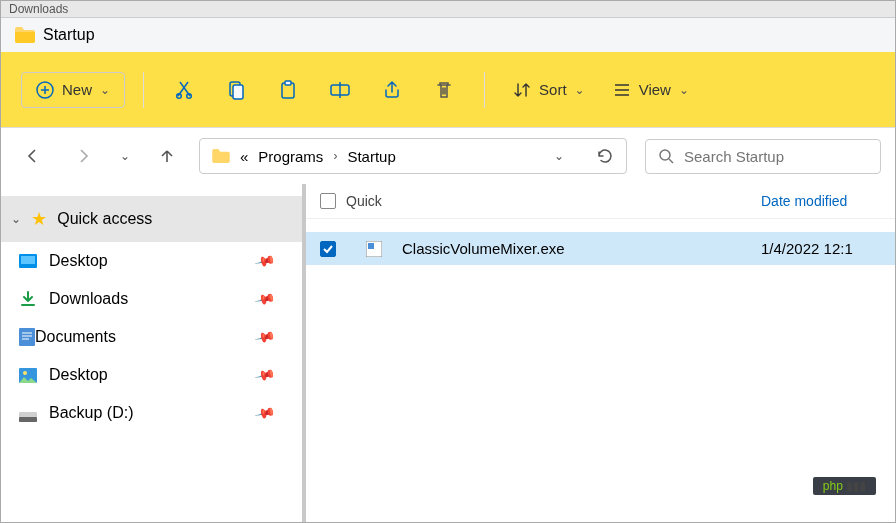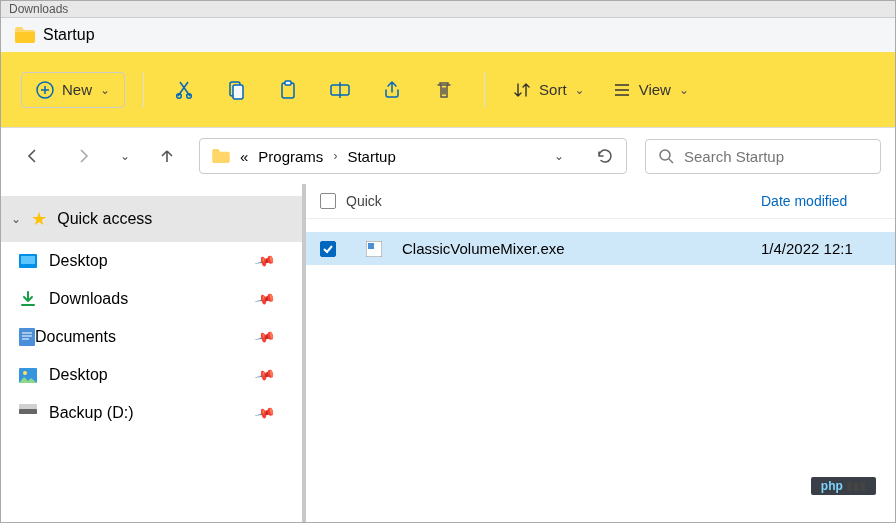--- a/index.html
+++ b/index.html
@@ -25,21 +25,21 @@
     .pin { color: #888; font-size: 14px; transform: rotate(30deg); }
     .filepane { flex: 1; display: flex; flex-direction: column; }
     .colheader { display: flex; align-items: center; padding: 9px 14px; font-size: 14px; color: #444; border-bottom: 1px solid #eee; position: relative; }
     .colheader .sortarr { position: absolute; top: -6px; left: 50%; font-size: 10px; color: #666; }
     .filerow { display: flex; align-items: center; padding: 8px 14px; font-size: 15px; gap: 20px; margin-top: 13px; }
     .filerow.selected { background: #cfe8f9; }
     .cb { width: 16px; height: 16px; border: 1px solid #888; border-radius: 2px; display: flex; align-items: center; justify-content: center; margin-right: 10px; }
     .cb.checked { background: #0067c0; border-color: #0067c0; }
     .chevron { color: #555; font-size: 12px; }
     .watermark { position: absolute; bottom: 28px; right: 20px; background: #3a3f47; color: #fff; padding: 2px 10px; font-size: 12px; border-radius: 2px; }
-    .watermark .p { color: #7dd3fc; font-weight: bold; }
+    .watermark .p { color: #84cc16; font-weight: normal; }
     svg { display: block; }
   </style>
 </head>
 <body>
 
 <div class="window">
   <div class="titlebar-top">Downloads</div>
   <div class="titlebar">
     <span>
       <svg width="20" height="16" viewBox="0 0 20 16">
@@ -216,21 +216,21 @@
                 <rect width="18" height="15" rx="1" fill="#3696dd"></rect>
                 <circle cx="6" cy="5" r="2" fill="#ffe36b"></circle>
                 <path d="M0 15l5-6 4 4 3-3 6 5H0z" fill="#8cd98c"></path>
               </svg>
             </span>
           <span>Desktop</span>
         </span>
         <span class="pin">📌</span>
       </div>
       <div class="side-item side-sub">
-        <span style="display:flex;align-items:flex-start;gap:12px">
+        <span style="display:flex;align-items:flex-end;gap:12px">
           <span>
               <svg width="18" height="10" viewBox="0 0 18 10">
                 <rect width="18" height="10" rx="1" fill="#d0d0d0"></rect>
                 <rect y="5" width="18" height="5" rx="1" fill="#666"></rect>
               </svg>
             </span>
           <span>Backup (D:)</span>
         </span>
         <span class="pin">📌</span>
       </div>

